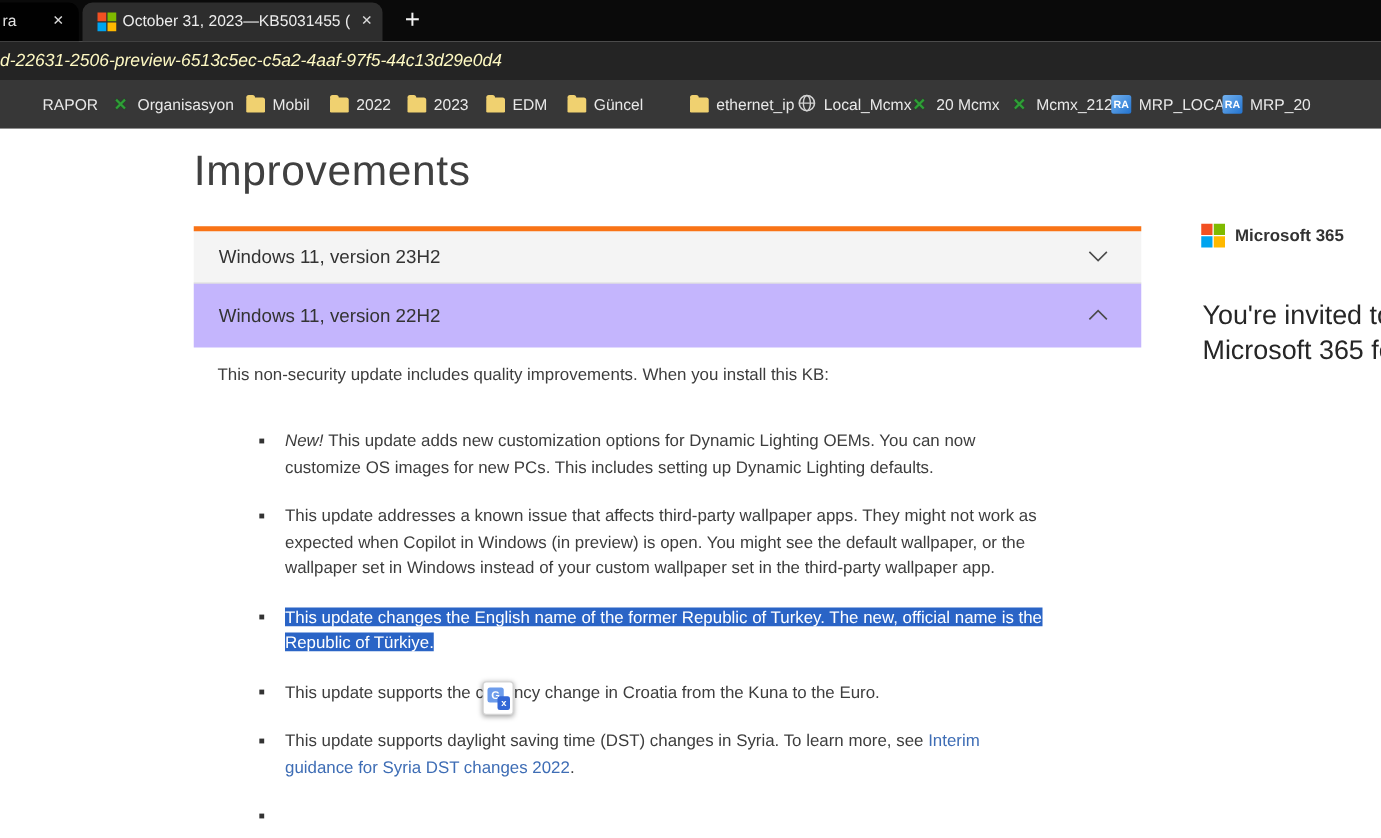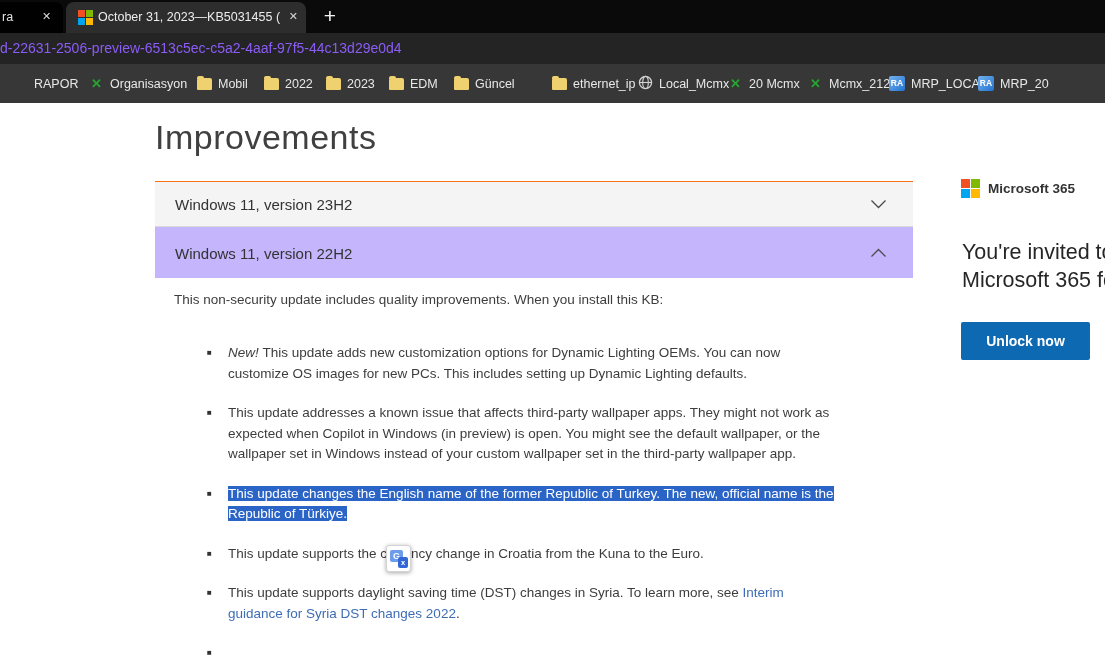--- a/index.html
+++ b/index.html
@@ -17,21 +17,21 @@
   #tab-active .tab-close { position:absolute; right:8px; top:8px; font-size:11px; color:#d9d9d9; }
   #newtab-btn { position:absolute; left:318px; top:3px; width:24px; height:26px; color:#f2f2f2; font-size:21px; font-weight:300; text-align:center; line-height:25px; }
 
   .mslogo { display:grid; grid-template-columns:repeat(2,1fr); grid-template-rows:repeat(2,1fr); gap:1px; }
   .mslogo div { width:100%; height:100%; }
   .sq-r { background:#f25022; } .sq-g { background:#7fba00; }
   .sq-b { background:#00a4ef; } .sq-y { background:#ffb900; }
   #tab-logo { position:absolute; left:12px; top:8px; width:15px; height:15px; }
 
   #addressbar { position:absolute; top:33px; left:0; width:1105px; height:31px; background:#242424; }
-  #url-text { position:absolute; left:0; top:7px; font-size:14px; color:#8b5cf6; white-space:nowrap; }
+  #url-text { position:absolute; left:0; top:7px; font-size:14px; color:#fef9c3; white-space:nowrap;font-style:italic; }
 
   #bookmarksbar { position:absolute; top:64px; left:0; width:1105px; height:39px; background:#373737; }
   .bm { position:absolute; top:0; height:39px; display:flex; align-items:center; gap:6px; color:#e8e8e8; font-size:12.5px; white-space:nowrap;margin-left:34px; }
   .bm-icon-folder { width:15px; height:12px; background:#f0d170; border-radius:2px 2px 1px 1px; position:relative; flex:0 0 auto; }
   .bm-icon-folder::after { content:""; position:absolute; left:0; top:-2px; width:7px; height:3px; background:#f0d170; border-radius:2px 2px 0 0; }
   .bm-icon-greenx { width:15px; height:15px; color:#2f9e37; font-size:13px; font-weight:bold; line-height:15px; text-align:center; text-shadow:0 0 1px #0c5c14; flex:0 0 auto; }
   .bm-icon-ra { width:16px; height:15px; background:linear-gradient(135deg,#74b2ef 0%,#2273cf 100%); border-radius:2px; color:#fff; font-size:8.5px; font-weight:bold; text-align:center; line-height:14px; flex:0 0 auto; }
   .bm-icon-globe { flex:0 0 auto; }
 
   
@@ -39,21 +39,21 @@
   #bm4 { left:292px; } #bm5 { left:355px; } #bm6 { left:420px; } #bm7 { left:518px; }
   #bm8 { left:604px; } #bm9 { left:694px; } #bm10 { left:774px; } #bm11 { left:855px; }
   #bm12 { left:944px; } #bm13 { left:1097px; }
 
   
   #content { position:absolute; top:103px; left:0; width:1105px; height:567px; background:#fff; overflow:hidden; }
   #page-title { position:absolute; left:155px; top:15px; font-size:34px; font-weight:300; color:#404040; letter-spacing:0.5px; }
 
   #accordion { position:absolute; left:155px; top:78px; width:758px; }
   .acc-item { position:relative; width:100%; cursor:pointer; }
-  #acc-0 { height:46px; background:#f4f4f4; border-top:1px solid #f97316; border-bottom:1px solid #d9d9d9; }
+  #acc-0 { height:46px; background:#f4f4f4; border-top:4px solid #f97316; border-bottom:1px solid #d9d9d9; }
   #acc-1 { height:51px; background:#c4b5fd; }
   .acc-label { position:absolute; left:20px; top:50%; transform:translateY(-50%); font-size:15px; color:#333; }
   .acc-chevron { position:absolute; right:26px; top:50%; transform:translateY(-50%); }
 
   #intro-text { position:absolute; left:174px; top:189px; font-size:13.5px; color:#3d3d3d; width:700px; }
 
   #update-bullets { position:absolute; left:207px; top:240px; width:633px; list-style:none; }
   #update-bullets li { position:relative; padding-left:21px; margin-bottom:19px; font-size:13.5px; line-height:20.5px; color:#3d3d3d; }
   #update-bullets .marker { position:absolute; left:0; top:0; font-size:8px; color:#333; }
   .seg-bold-italic { font-weight:normal; font-style:italic; }
@@ -215,16 +215,15 @@
           <div class="sq-g"></div>
           <div class="sq-b"></div>
           <div class="sq-y"></div>
       </span>
       <span id="rail-brand-label">Microsoft 365</span>
     </div>
     <div id="rail-invite">
       <div>You're invited to</div>
       <div>Microsoft 365 fo</div>
     </div>
-    <button id="unlock-btn">Unlock now</button>
   </div>
 
 </div>
 
 </body></html>

